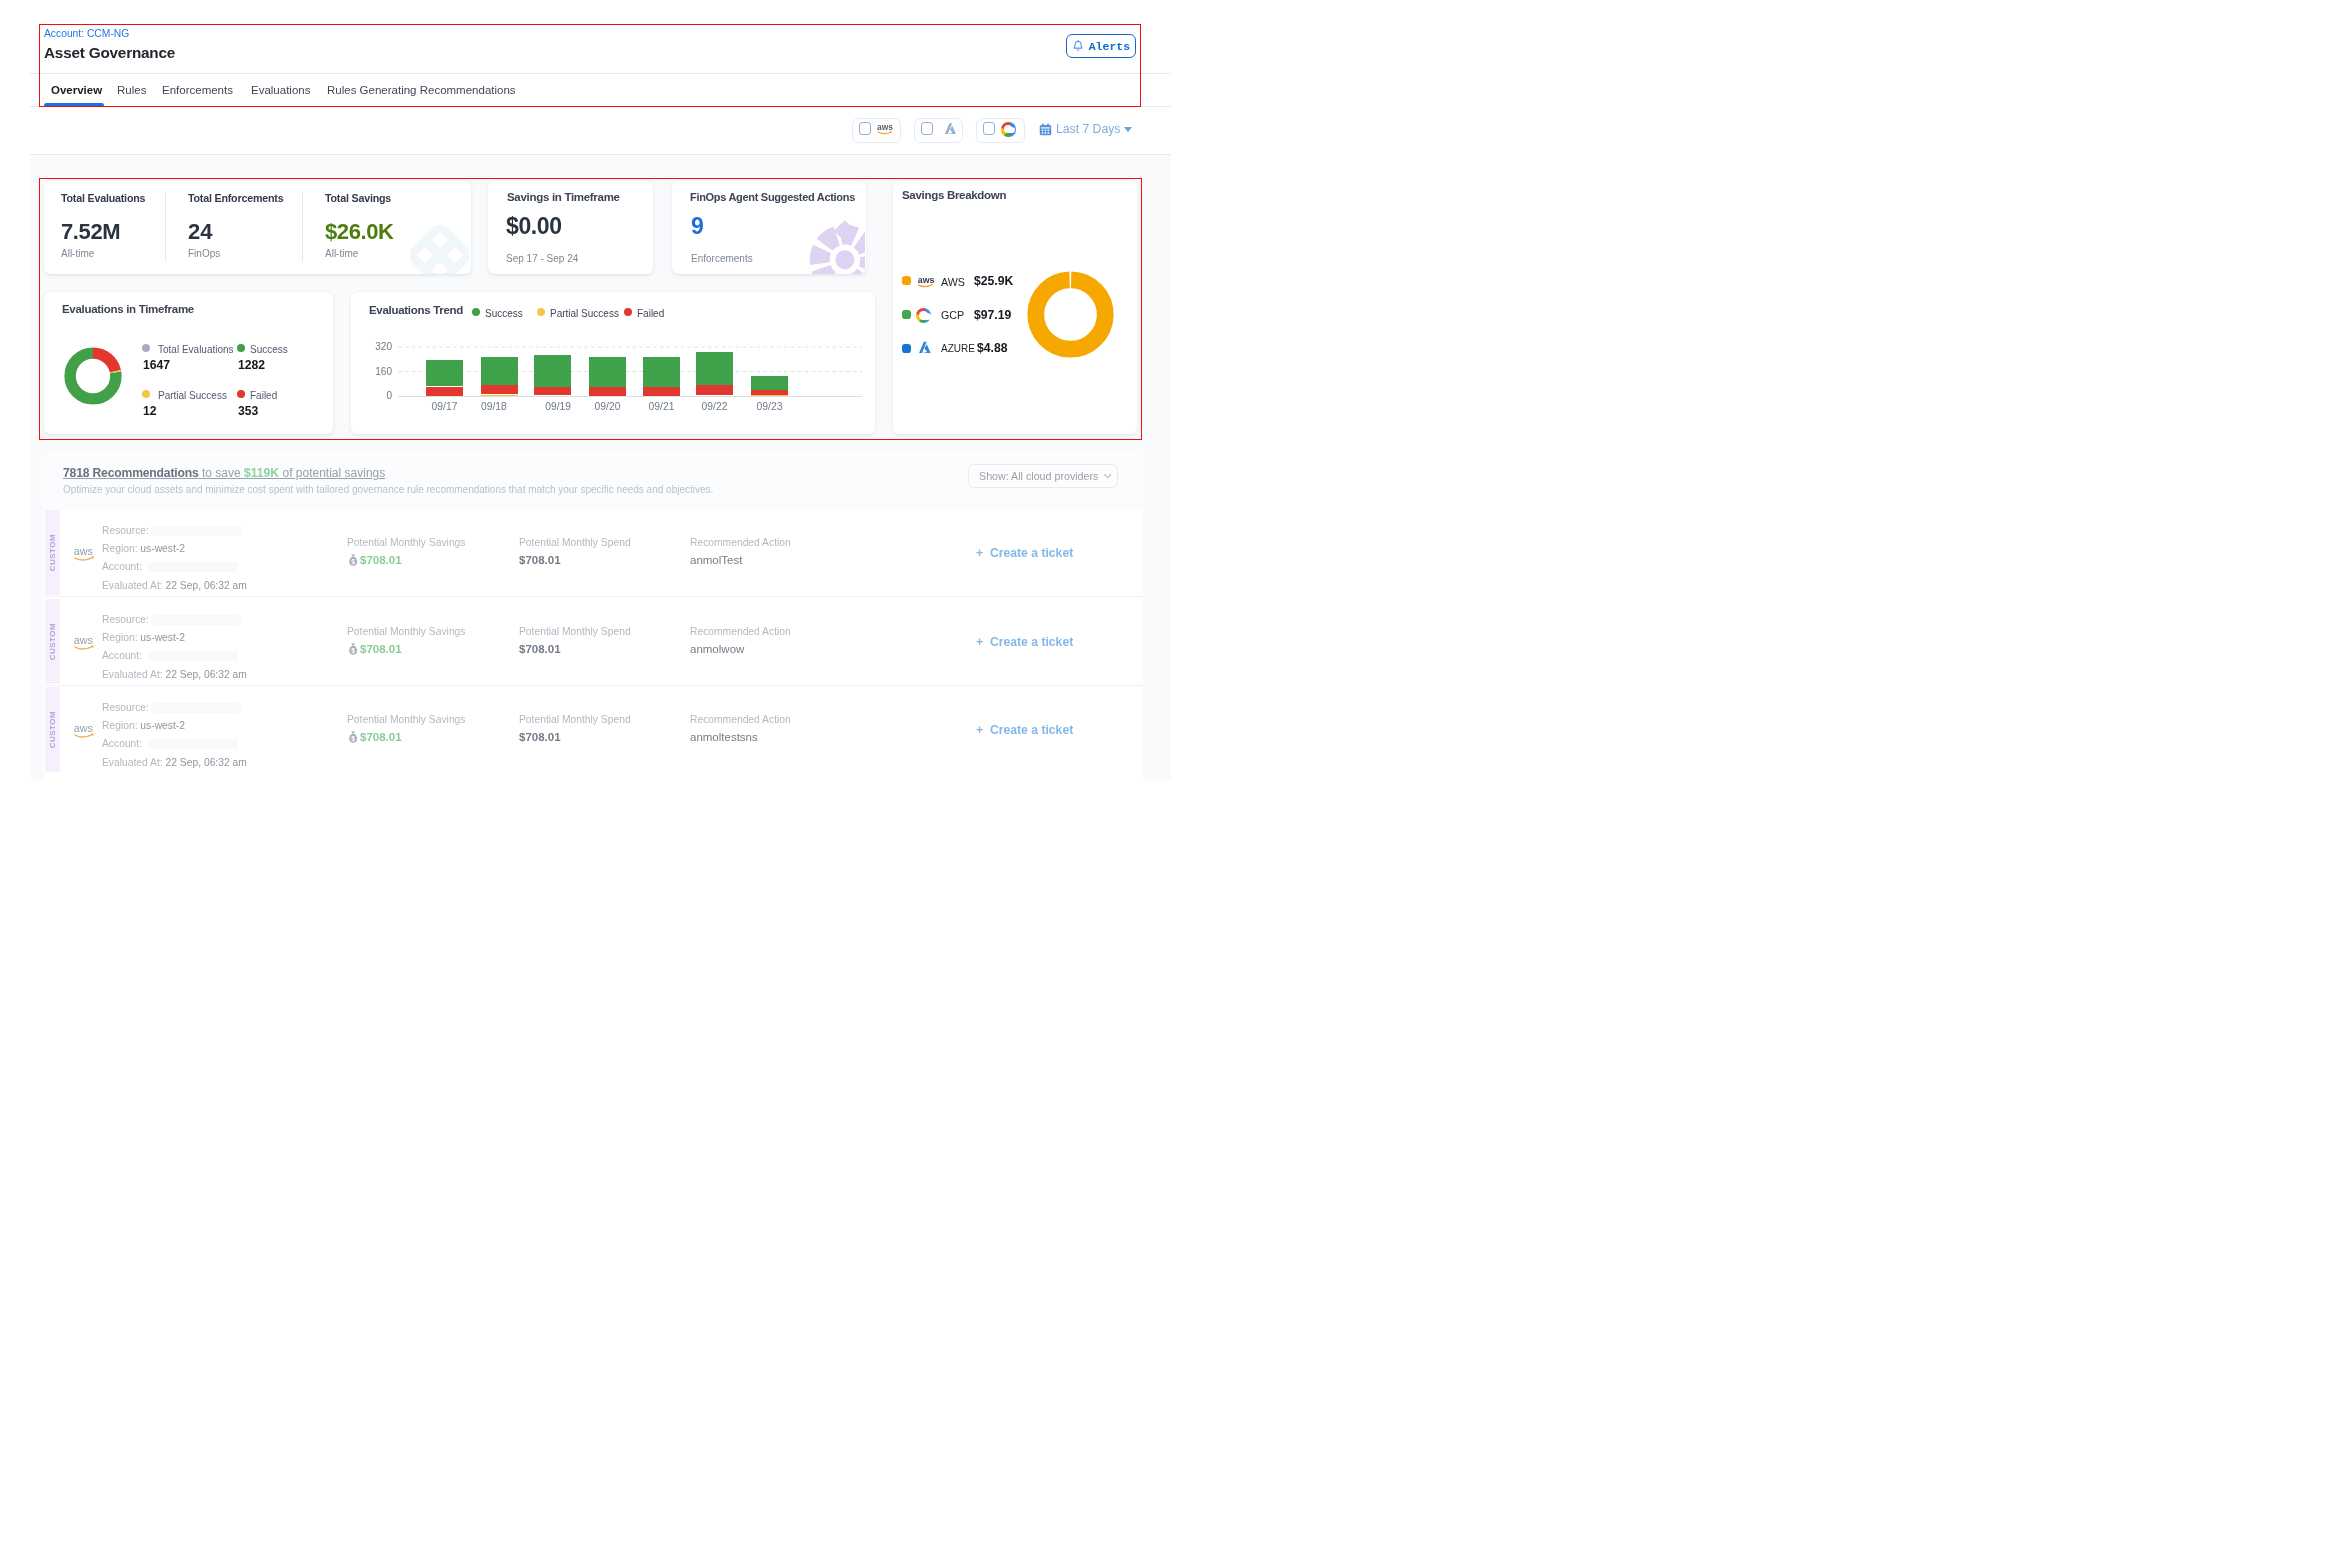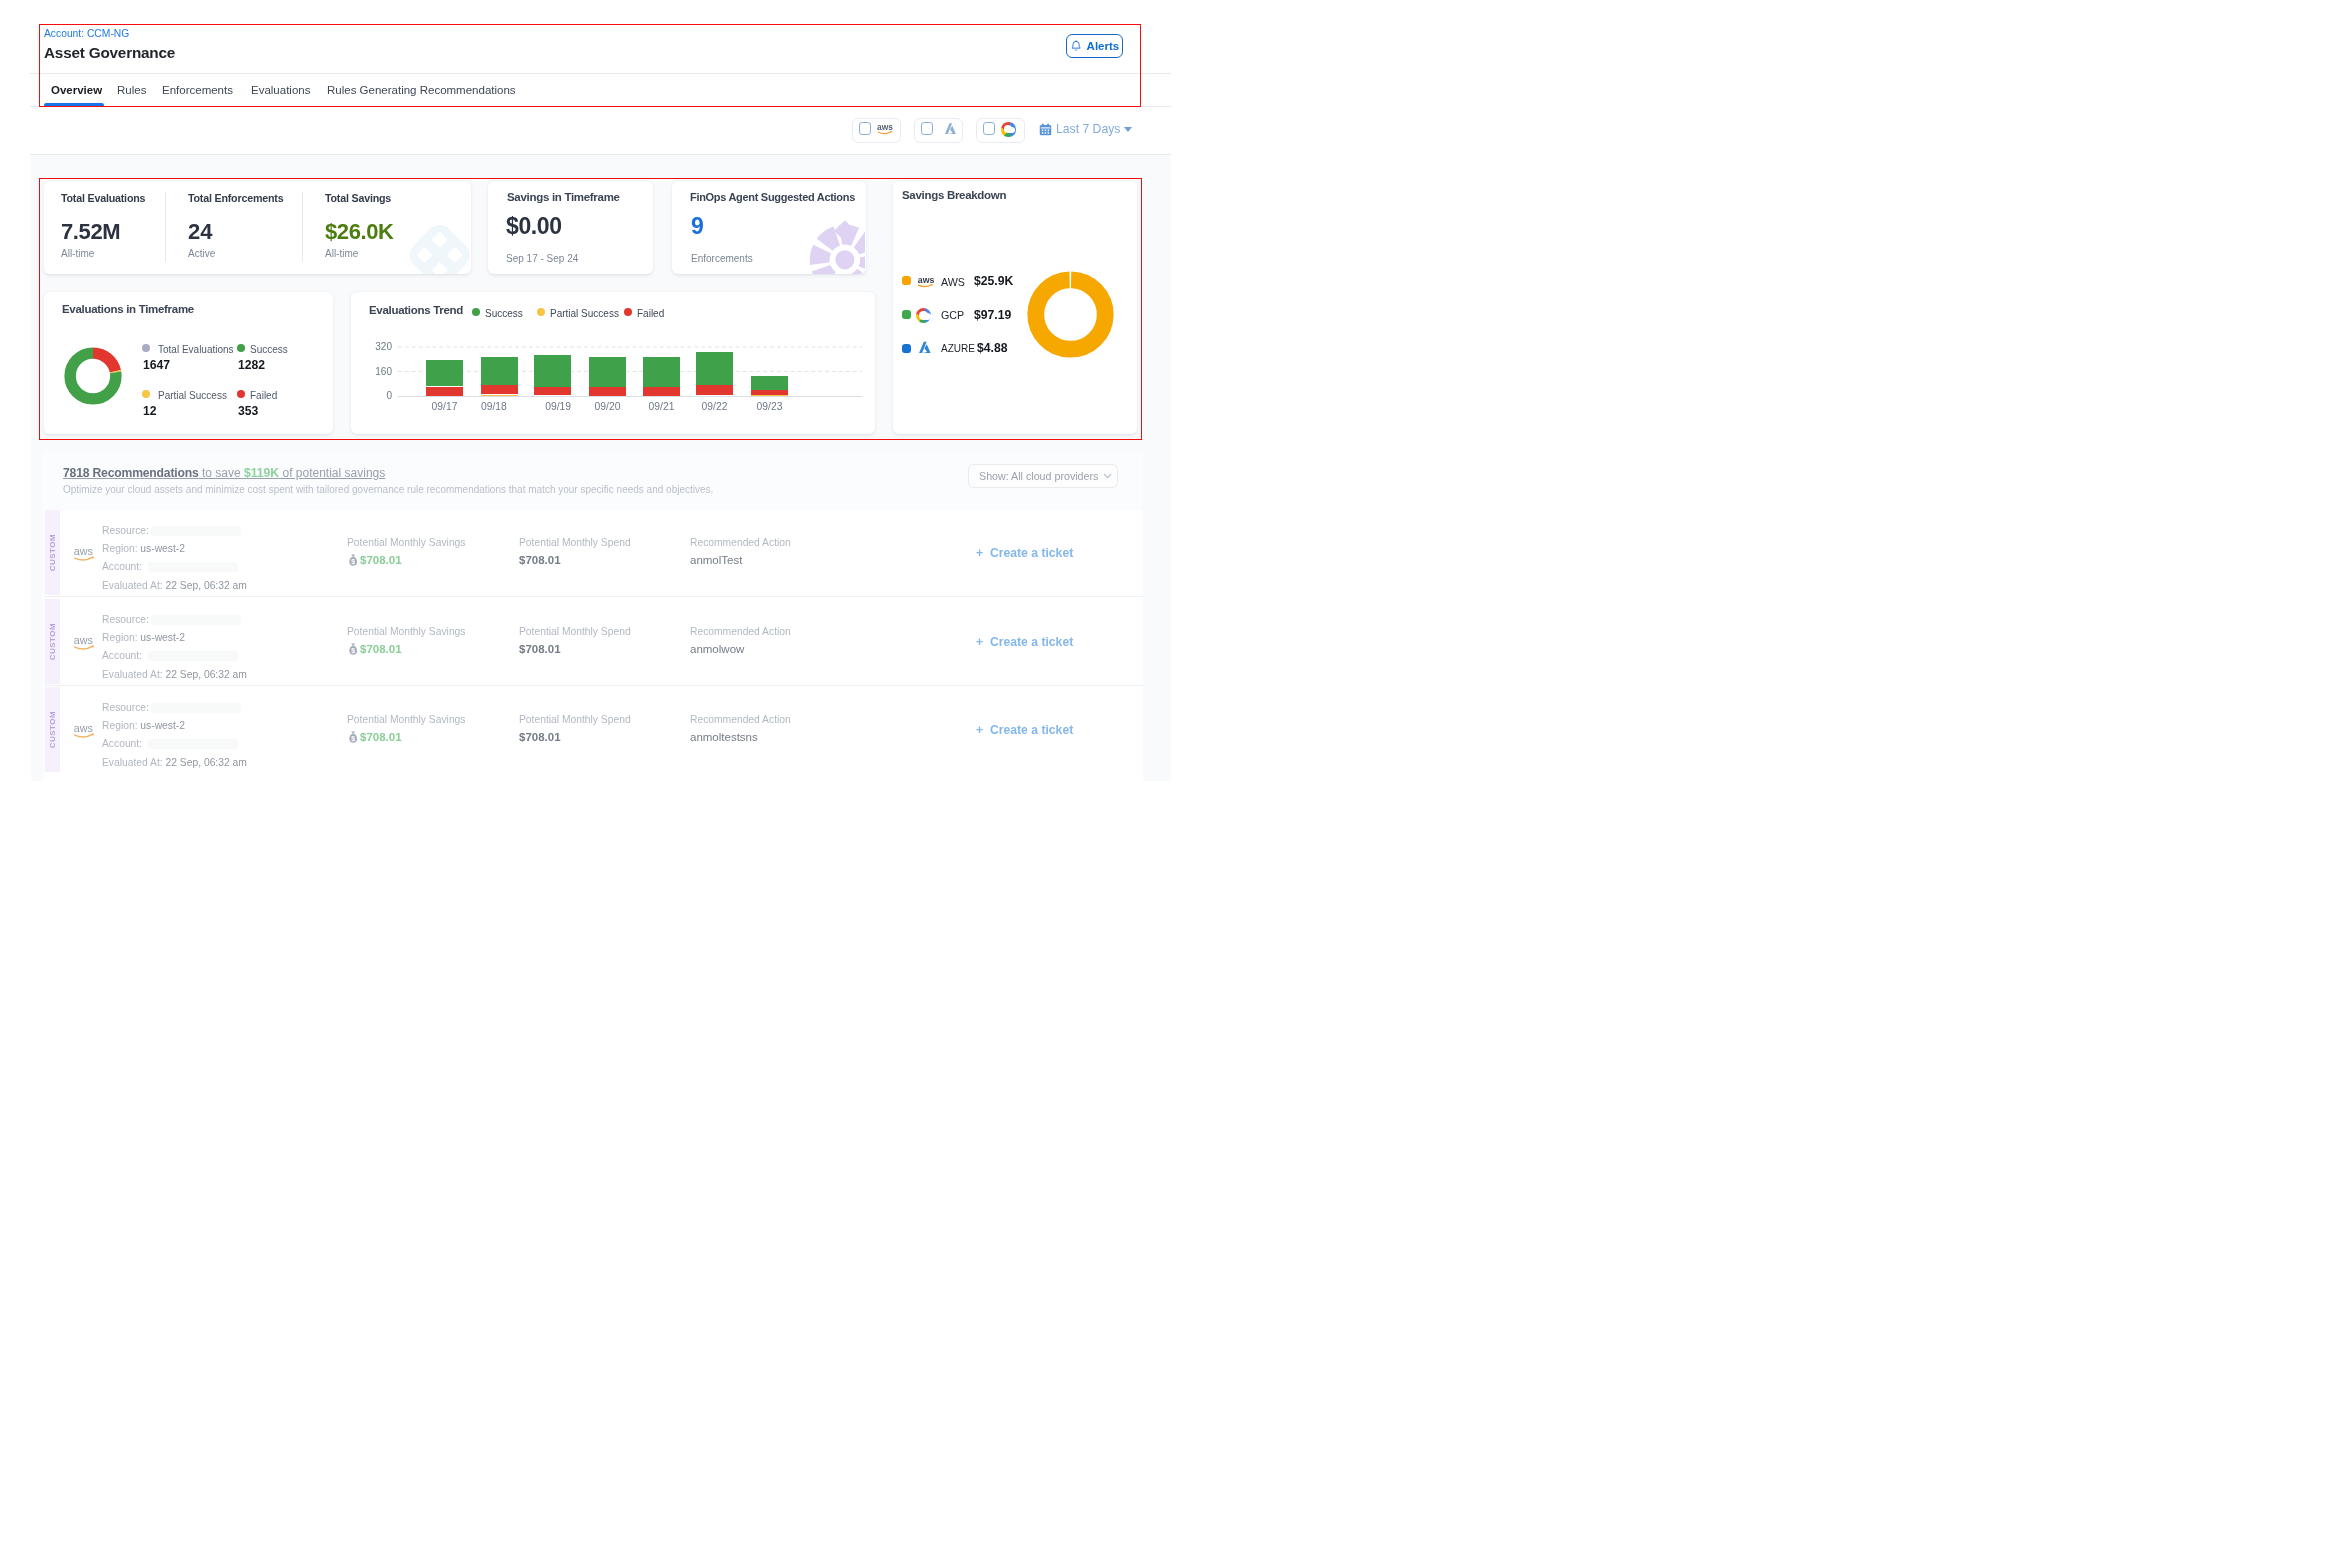--- a/index.html
+++ b/index.html
@@ -36,21 +36,21 @@
 
   <div class="abs" style="left:31px; top:154px; width:1140px; height:627px; background:#f9fafc;"></div>
 
   <div class="hline" style="left:30px; top:73px;  width:1141px;"></div>
   <div class="hline" style="left:30px; top:106px; width:1141px;"></div>
   <div class="hline" style="left:30px; top:154px; width:1141px;"></div>
 
   <div class="abs" style="left:44px; top:27.6px; font-size:10.3px; color:#2279e2;">Account: CCM-NG</div>
   <div class="abs" style="left:44px; top:44px; font-size:15.3px; font-weight:bold; color:#22262d; letter-spacing:-0.2px;">Asset Governance</div>
 
-  <div class="abs" style="left:1066px; top:34px; width:57px; height:24px; border:1.2px solid #1268c7; border-radius:6.1px; background:#fff; display:flex; align-items:center; justify-content:center; gap:4.6px;">
+  <div class="abs" style="left:1066px; top:34px; width:70px; height:24px; border:1.2px solid #1268c7; border-radius:6.1px; background:#fff; display:flex; align-items:center; justify-content:center; gap:4.6px;font-family:Liberation Mono, monospace;">
     <svg width="12.2" height="12.2" viewBox="0 0 16 16" fill="none" stroke="#2b7de0" stroke-width="1.3">
       <path d="M8 1.8a4.1 4.1 0 0 0-4.1 4.1v2.6L2.7 10.7h10.6L12.1 8.5V5.9A4.1 4.1 0 0 0 8 1.8z"></path>
       <path d="M6.7 12.7a1.4 1.4 0 0 0 2.6 0"></path>
       <path d="M8 1.8V1" stroke-linecap="round"></path>
     </svg>
     <span style="font-size:11.5px; font-weight:bold; color:#0f6cd0;">Alerts</span>
   </div>
 
   <div class="abs" style="left:51px; top:84px; font-size:11.5px; font-weight:bold; color:#191c21;">Overview</div>
   <div class="abs" style="left:117px; top:84px; font-size:11.5px; color:#3e4755;">Rules</div>
@@ -124,21 +124,21 @@
   <div class="card" style="left:44px; top:292px; width:289px; height:142px;"></div>
   <div class="card" style="left:351px; top:292px; width:524px; height:142px;"></div>
 
   <div class="abs" style="left:61px; top:192px; font-size:10.7px; font-weight:bold; color:#333b4a; letter-spacing:-0.2px;">Total Evaluations</div>
   <div class="abs" style="left:188px; top:192px; font-size:10.7px; font-weight:bold; color:#333b4a; letter-spacing:-0.2px;">Total Enforcements</div>
   <div class="abs" style="left:325px; top:192px; font-size:10.7px; font-weight:bold; color:#333b4a; letter-spacing:-0.2px;">Total Savings</div>
   <div class="abs" style="left:61px; top:219px; font-size:22px; font-weight:bold; color:#2b3240; letter-spacing:-0.4px;">7.52M</div>
   <div class="abs" style="left:188px; top:219px; font-size:22px; font-weight:bold; color:#2b3240;">24</div>
   <div class="abs" style="left:325px; top:219px; font-size:22px; font-weight:bold; color:#4d7c0f; letter-spacing:-0.4px;">$26.0K</div>
   <div class="abs" style="left:61px; top:248px; font-size:10px; color:#7d8795;">All-time</div>
-  <div class="abs" style="left:188px; top:248px; font-size:10px; color:#7d8795;">Active</div>
+  <div class="abs" style="left:188px; top:248px; font-size:10px; color:#7d8795;">FinOps</div>
   <div class="abs" style="left:325px; top:248px; font-size:10px; color:#7d8795;">All-time</div>
   <div class="abs" style="left:165px; top:192px; width:0.8px; height:70px; background:#e6e9ee;"></div>
   <div class="abs" style="left:302px; top:192px; width:0.8px; height:70px; background:#e6e9ee;"></div>
 
   <div class="abs" style="left:507px; top:190px;" class2="ctitle"><span class="ctitle">Savings in Timeframe</span></div>
   <div class="abs" style="left:506px; top:213px; font-size:23px; font-weight:bold; color:#2b3240; letter-spacing:-0.4px;">$0.00</div>
   <div class="abs" style="left:506px; top:253px; font-size:10px; color:#7d8795;">Sep 17 - Sep 24</div>
 
   <div class="abs" style="left:690px; top:190px;"><span class="ctitle" style="font-size:11px; letter-spacing:-0.3px;">FinOps Agent Suggested Actions</span></div>
   <div class="abs" style="left:691px; top:213px; font-size:23px; font-weight:bold; color:#1a6fd9;">9</div>

